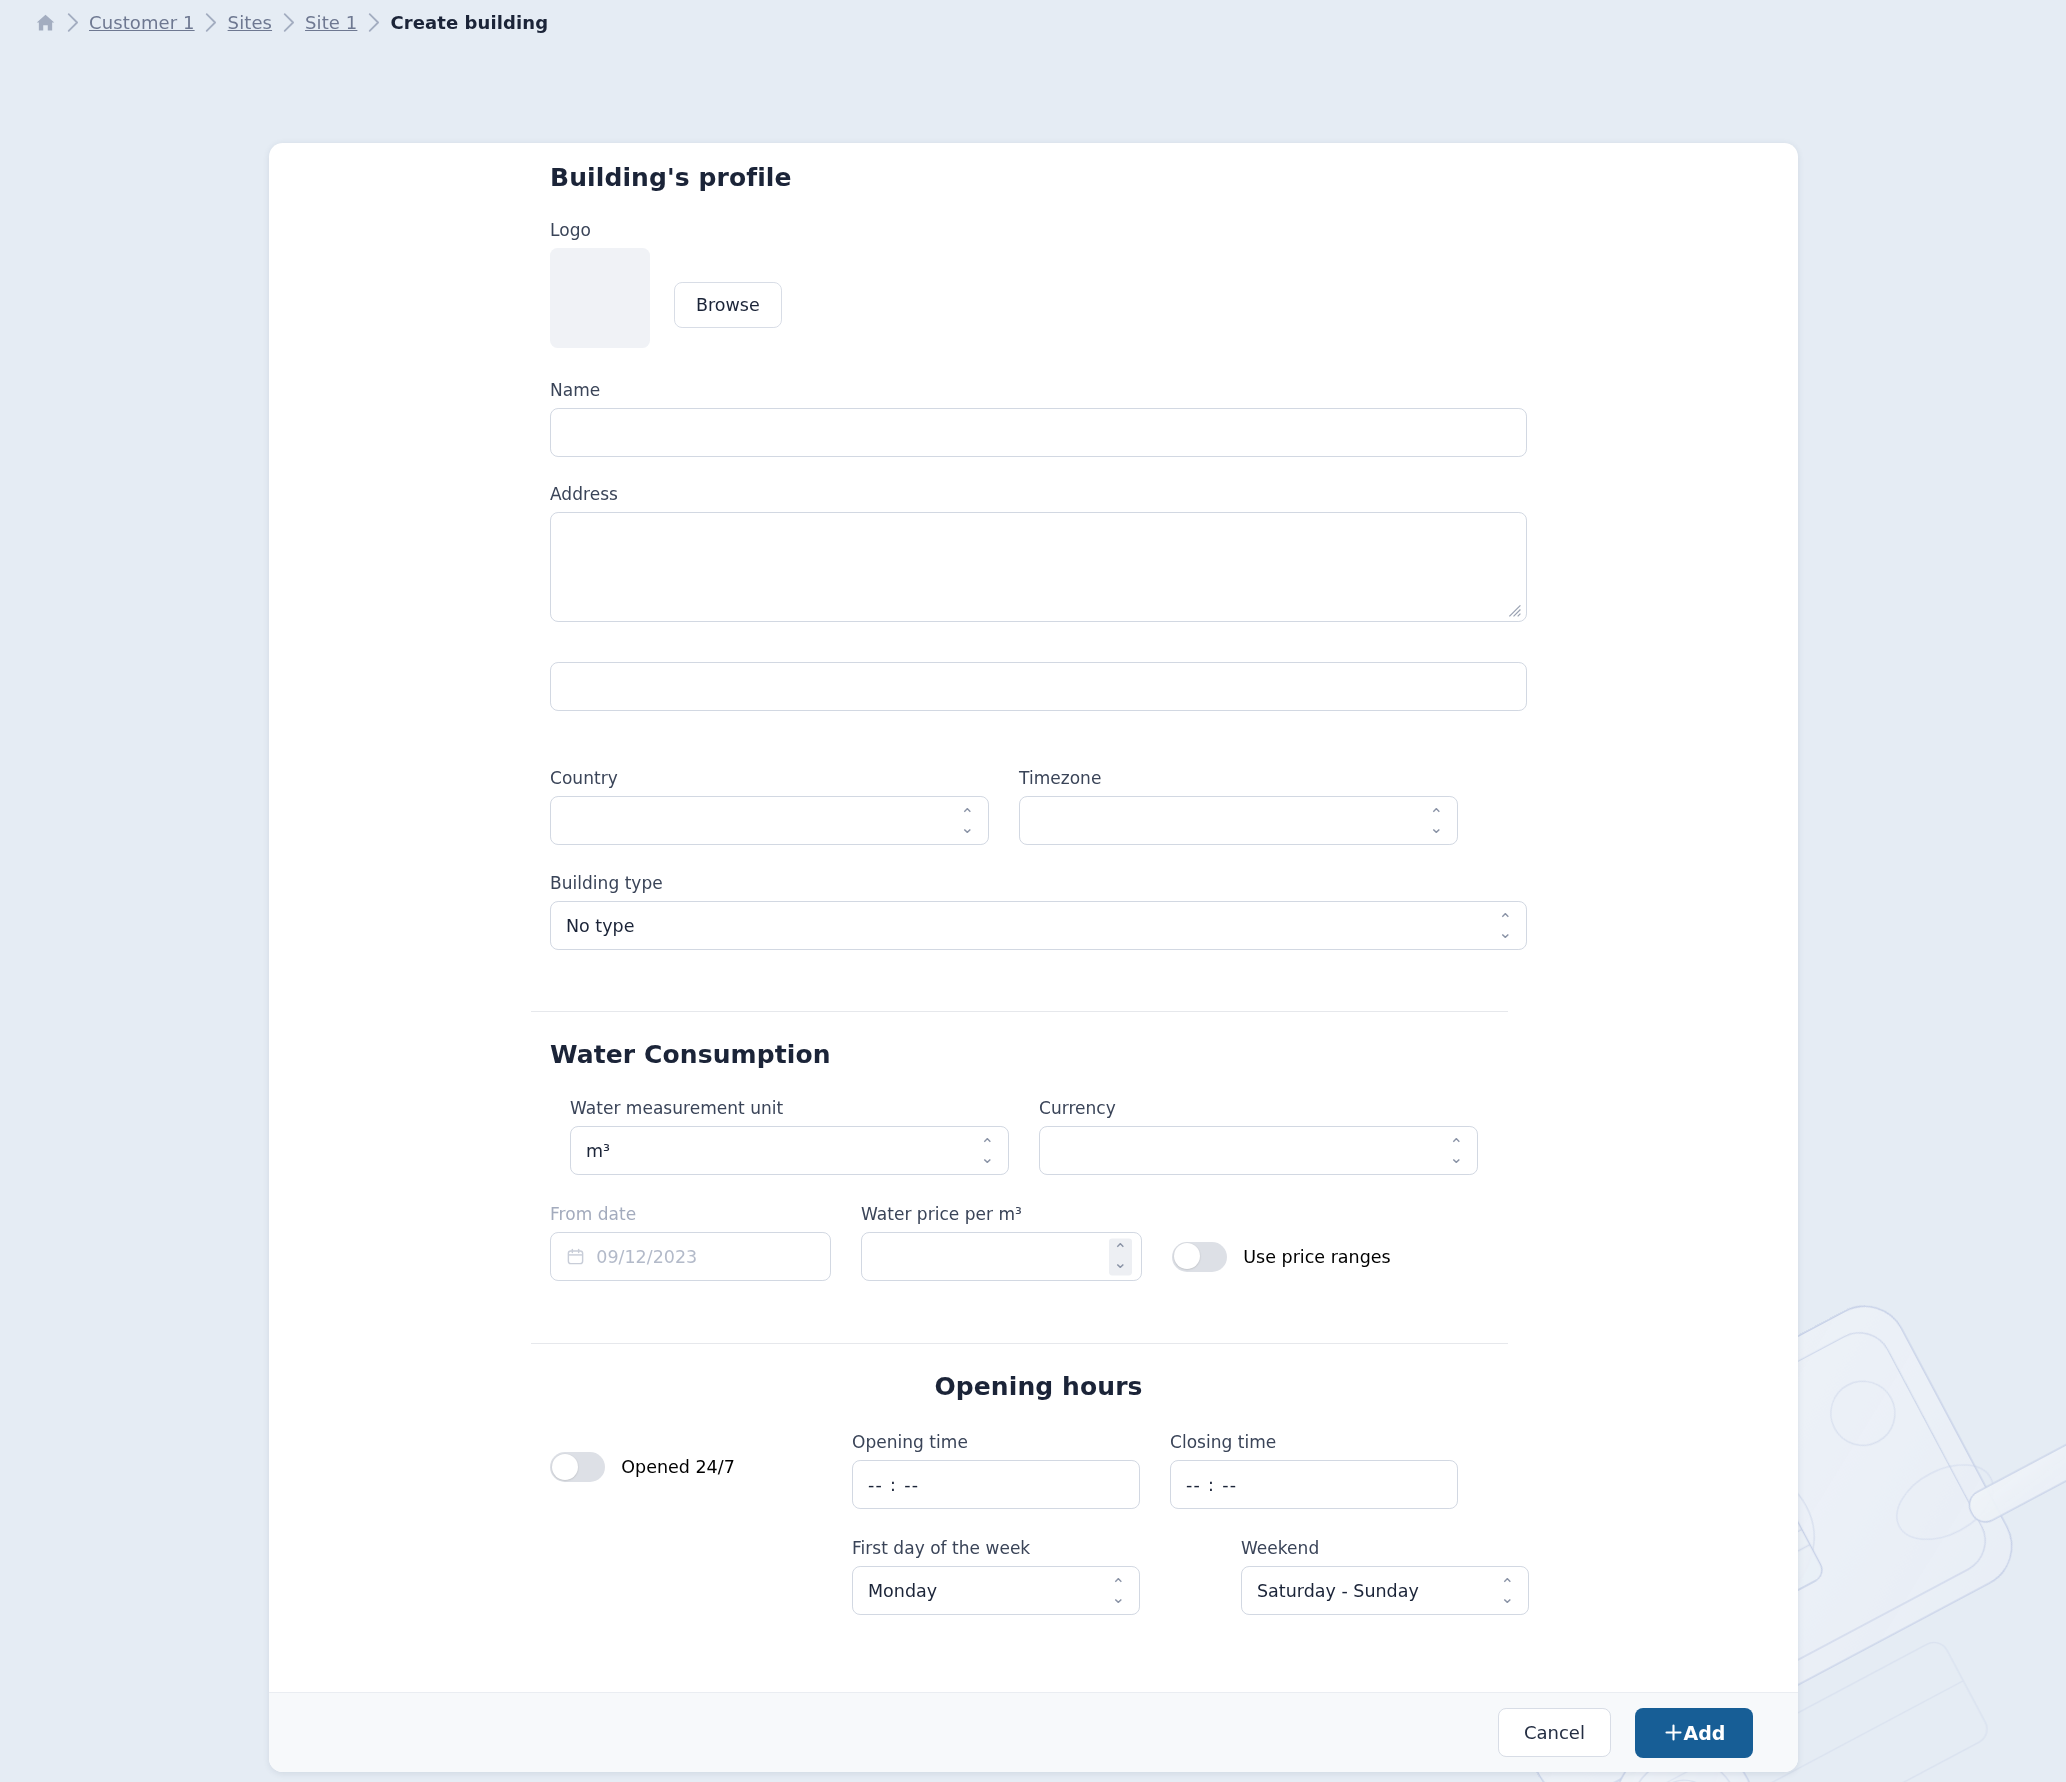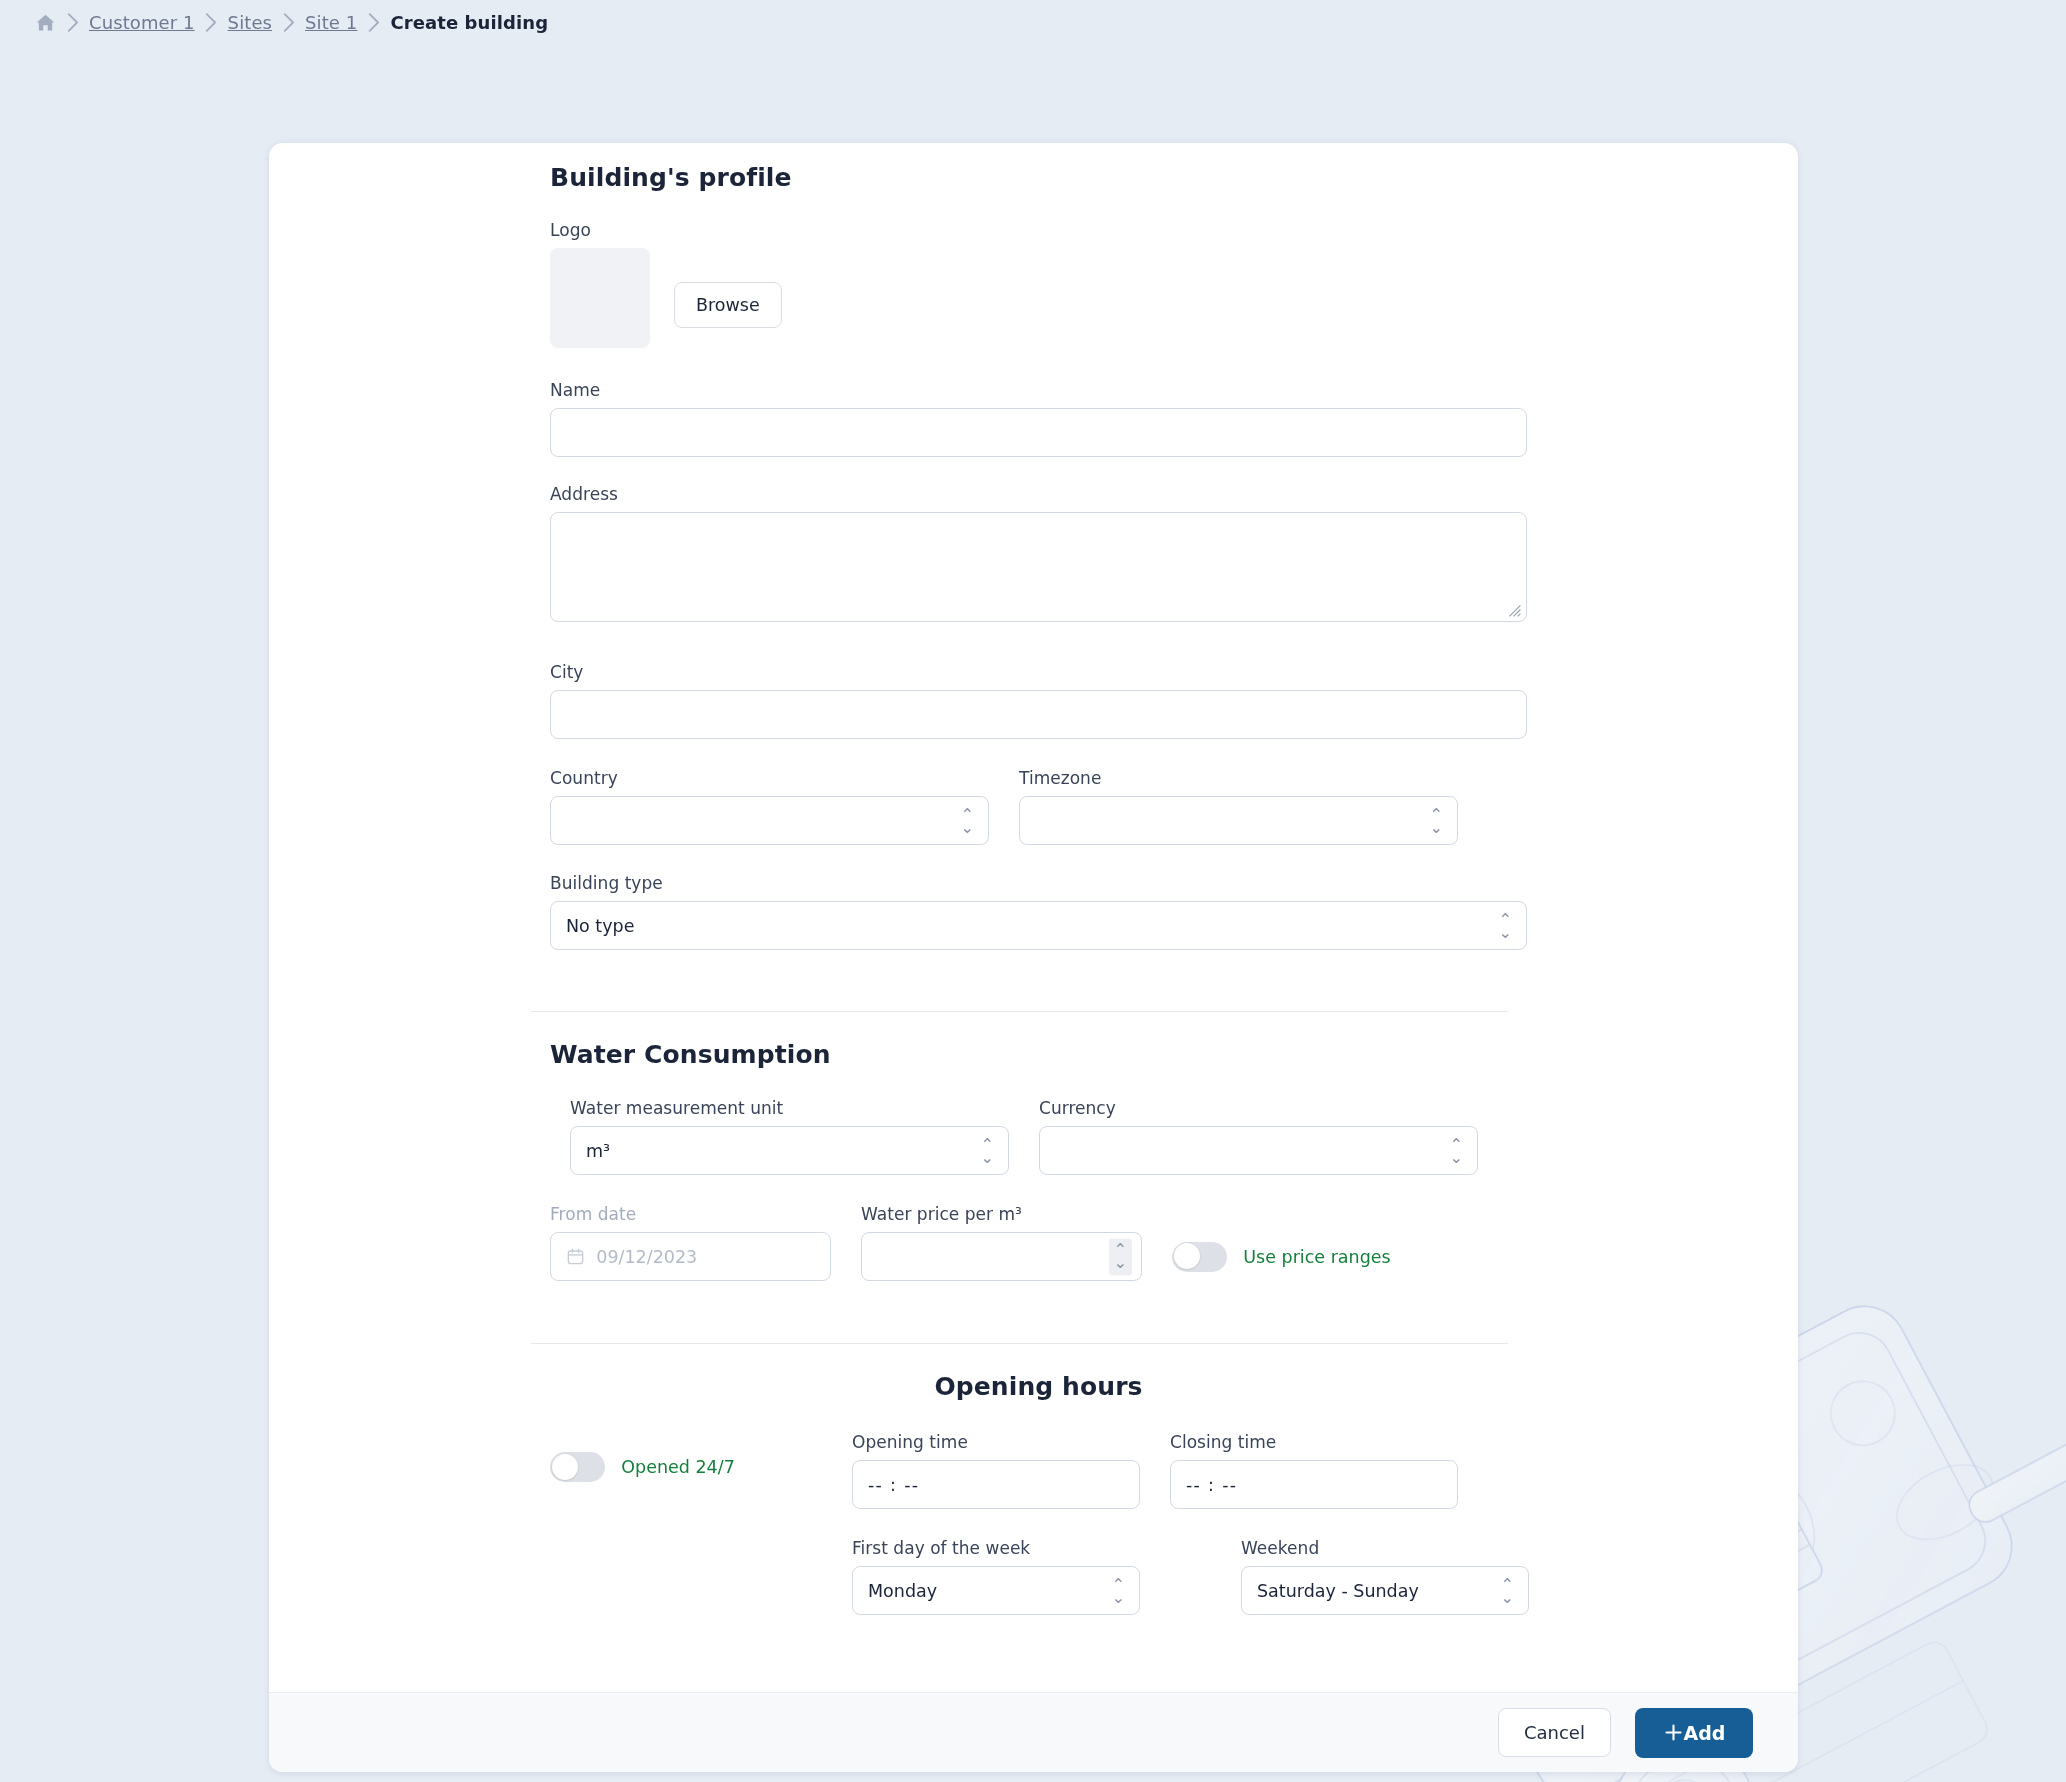--- a/index.html
+++ b/index.html
@@ -185,21 +185,21 @@
     cursor: pointer;
   }
   .toggle .knob {
     position: absolute;
     left: 1.9px; top: 1.9px;
     width: 26px; height: 26px;
     border-radius: 50%;
     background: #fff;
     box-shadow: 0 0.6px 1.9px rgba(0,0,0,.18);
   }
-  .toggle-label { font-size: 17.5px; color: #15803d; white-space: nowrap; }
+  .toggle-label { font-size: 17.5px; color: #000000; white-space: nowrap; }
 
   
   .divider {
     position: absolute;
     left: 262px;
     width: 977px;
     height: 1.3px;
     background: #E6E8EC;
   }
 
@@ -376,21 +376,20 @@
       <span class="field-label">Address</span>
       <div class="ctl ta">
         <span></span>
         <svg class="resize-handle" viewBox="0 0 10 10">
           <path d="M9 1 L1 9 M9 4 L4 9 M9 7 L7 9" stroke="#9AA2B2" stroke-width="0.9" fill="none"></path>
         </svg>
       </div>
     </div>
 
     <div class="form-col" style="top:519px;">
-      <span class="field-label">City</span>
       <div class="ctl">
         <span></span>
       </div>
     </div>
 
     <div class="form-col row2" style="top:625px;">
       <div class="col-half">
         <span class="field-label">Country</span>
         <div class="ctl">
           <span></span>

